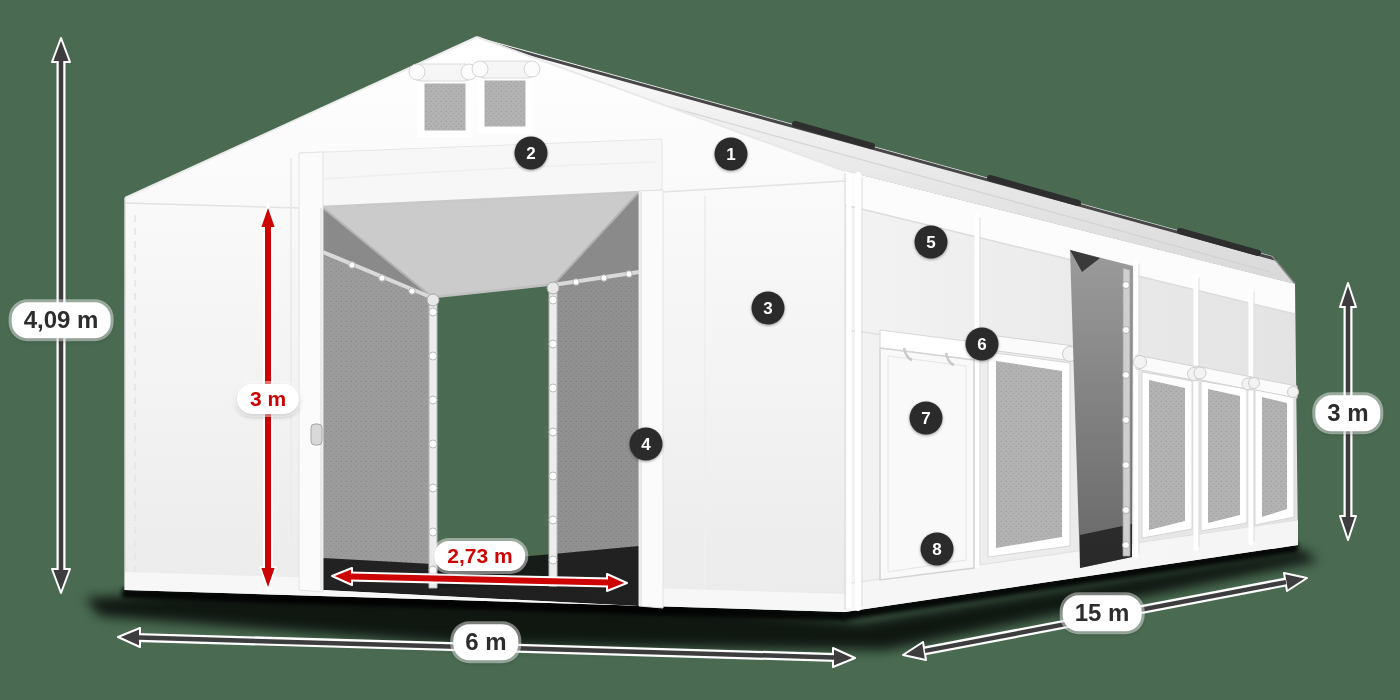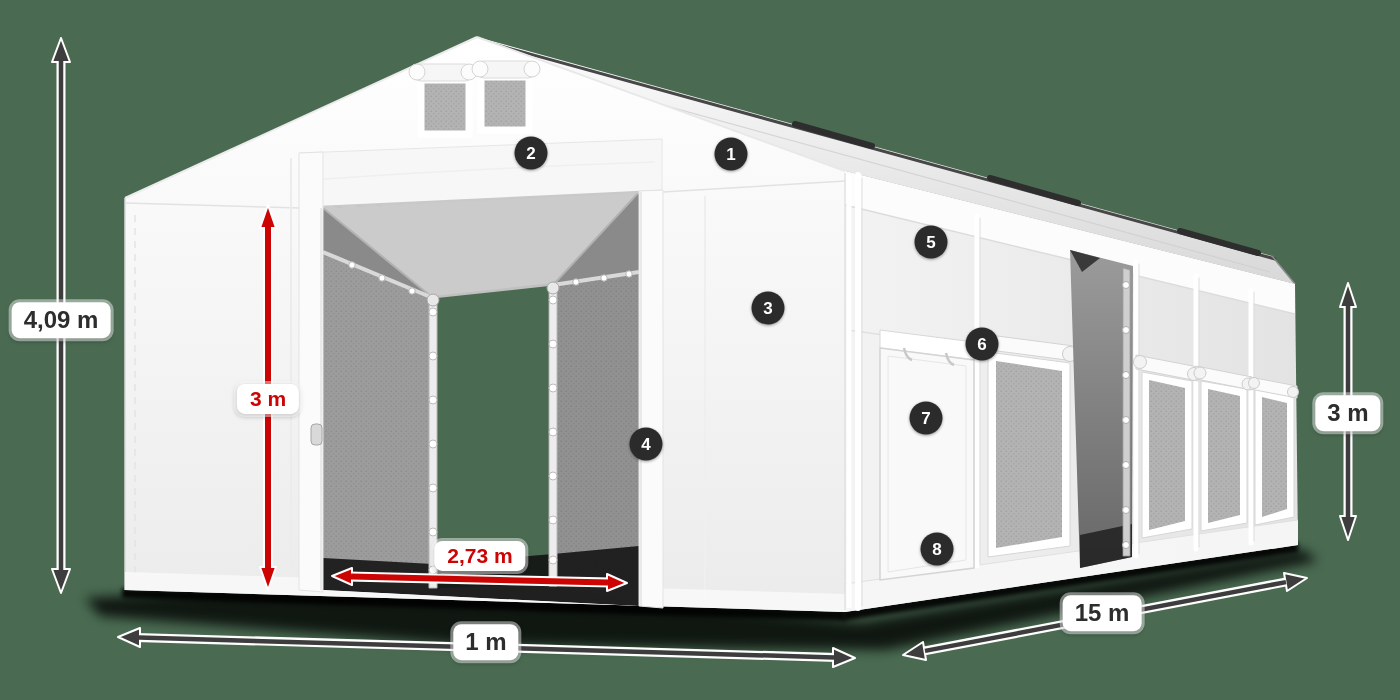--- a/index.html
+++ b/index.html
@@ -12,21 +12,21 @@
     --label-text:#2d2d2d;
   }
   html,body{margin:0;padding:0;}
   body{font-family:"Liberation Sans",sans-serif;background:var(--background);}
   .scene{position:relative;width:1400px;height:700px;background:var(--background);overflow:hidden;}
   .scene svg{position:absolute;left:0;top:0;}
   .dim-label{
     position:absolute;transform:translate(-50%,-50%);
     background:var(--label-background);color:var(--label-text);
     font-weight:bold;font-size:24px;line-height:1.15;
-    padding:4px 12px;border-radius:8px;white-space:nowrap;
+    padding:4px 12px;border-radius:16px;white-space:nowrap;
     box-shadow:0 0 0 3px rgba(255,255,255,.45),0 2px 5px rgba(0,0,0,.35);
     z-index:5;
   }
   .dim-label.red{color:var(--arrow-red);font-size:21px;padding:3px 13px;}
   .badge{
     position:absolute;transform:translate(-50%,-50%);
     width:33px;height:33px;border-radius:50%;
     background:var(--badge-background);color:var(--badge-text);
     font-weight:bold;font-size:17px;
     display:flex;align-items:center;justify-content:center;
@@ -316,21 +316,21 @@
         <polygon class="head-dark" points="1348,283 1340,307 1356,307"></polygon>
         <polygon class="head-dark" points="1348,540 1340,516 1356,516"></polygon>
         <line class="core-dark" x1="1348" y1="305" x2="1348" y2="518" stroke-width="4.5"></line>
       </g>
     </g>
   </svg>
 
   <div class="dim-label" style="left:61px;top:320px;">4,09 m</div>
   <div class="dim-label red" style="left:268px;top:399px;">3 m</div>
   <div class="dim-label red" style="left:480px;top:556px;">2,73 m</div>
-  <div class="dim-label" style="left:486px;top:642px;">1 m</div>
+  <div class="dim-label" style="left:486px;top:642px;">6 m</div>
   <div class="dim-label" style="left:1102px;top:613px;text-align:right;">15 m</div>
   <div class="dim-label" style="left:1348px;top:413px;">3 m</div>
 
   <div class="badge" style="left:731px;top:154px;">1</div>
   <div class="badge" style="left:531px;top:153px;">2</div>
   <div class="badge" style="left:768px;top:308px;">3</div>
   <div class="badge" style="left:646px;top:444px;">4</div>
   <div class="badge" style="left:931px;top:242px;">5</div>
   <div class="badge" style="left:982px;top:344px;">6</div>
   <div class="badge" style="left:926px;top:418px;">7</div>

